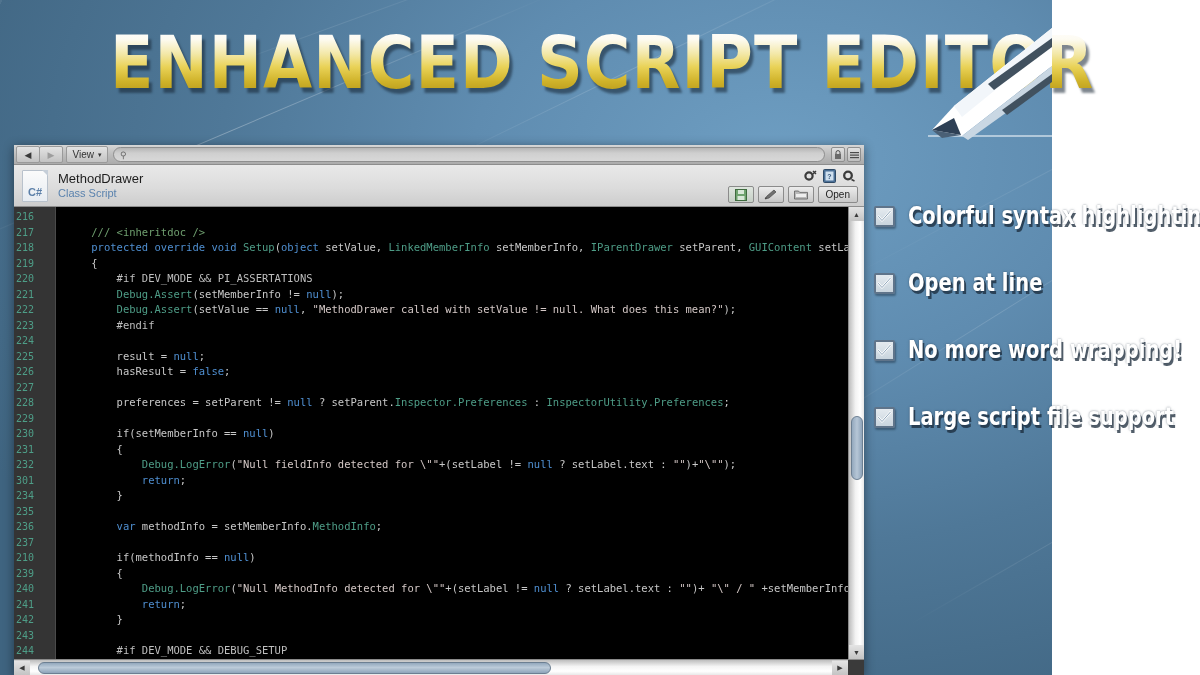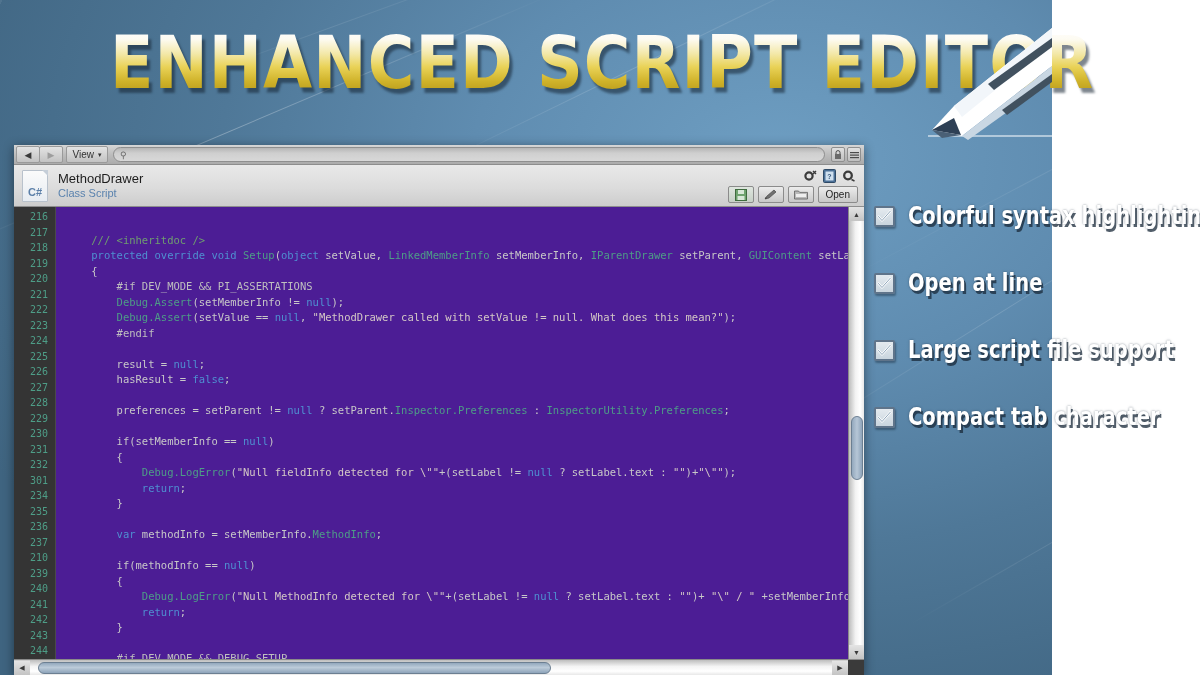--- a/index.html
+++ b/index.html
@@ -114,23 +114,23 @@
   }
 
   
   .code-wrap { flex: 1; display: flex; min-height: 0; background: #3a3a3a; }
   .code-scroll { flex: 1; display: flex; min-width: 0; overflow: hidden; }
   .gutter {
     flex: none; width: 42px; background: #343434; border-right: 1px solid #4a4a4a;
     font-family: "DejaVu Sans Mono", monospace; font-size: 10px;
     color: #4e9d87; padding-top: 2px; text-align: left;
   }
-  .gutter div { height: 15.5px; line-height: 15.5px; padding-left: 16px; }
+  .gutter div { height: 15.5px; line-height: 15.5px; padding-left: 2px; }
   .code {
-    flex: 1; min-width: 0; background: #4c1d95; padding-top: 10px; overflow: hidden;
+    flex: 1; min-width: 0; background: #000000; padding-top: 2px; overflow: hidden;
     font-family: "DejaVu Sans Mono", monospace; font-size: 10.5px; white-space: pre;
   }
   .code div { height: 15.5px; line-height: 15.5px; padding-left: 10px; color: #c8c8c8; }
   .kw  { color: #4f8fd1; text-align: right; }
   .ty  { color: #4e9d87; }
   .st  { color: #d4c8c6; }
   .pp  { color: #bfbfbf; }
   .cm  { color: #6f9f6f; }
   .pl  { color: #c8c8c8; }
 
@@ -357,26 +357,26 @@
         </div>
         <div class="feat-label">Open at line</div>
       </div>
       <div class="feat">
         <div class="chk">
           <svg width="15" height="13" viewBox="0 0 15 13">
             <path d="M1.5 6.5 L5 10.5 L13.5 1" stroke="#ffffff" stroke-width="2.2" fill="none" stroke-linecap="round" stroke-linejoin="round"></path>
             <path d="M1.5 6.5 L5 10.5 L13.5 1" stroke="#8fa6ba" stroke-width="1" fill="none" stroke-linecap="round" stroke-linejoin="round"></path>
           </svg>
         </div>
-        <div class="feat-label">Large script file support</div>
+        <div class="feat-label">No more word wrapping!</div>
       </div>
       <div class="feat">
         <div class="chk">
           <svg width="15" height="13" viewBox="0 0 15 13">
             <path d="M1.5 6.5 L5 10.5 L13.5 1" stroke="#ffffff" stroke-width="2.2" fill="none" stroke-linecap="round" stroke-linejoin="round"></path>
             <path d="M1.5 6.5 L5 10.5 L13.5 1" stroke="#8fa6ba" stroke-width="1" fill="none" stroke-linecap="round" stroke-linejoin="round"></path>
           </svg>
         </div>
-        <div class="feat-label">Compact tab character</div>
+        <div class="feat-label">Large script file support</div>
       </div>
     </div>
 
 </div>
 
 </body></html>

